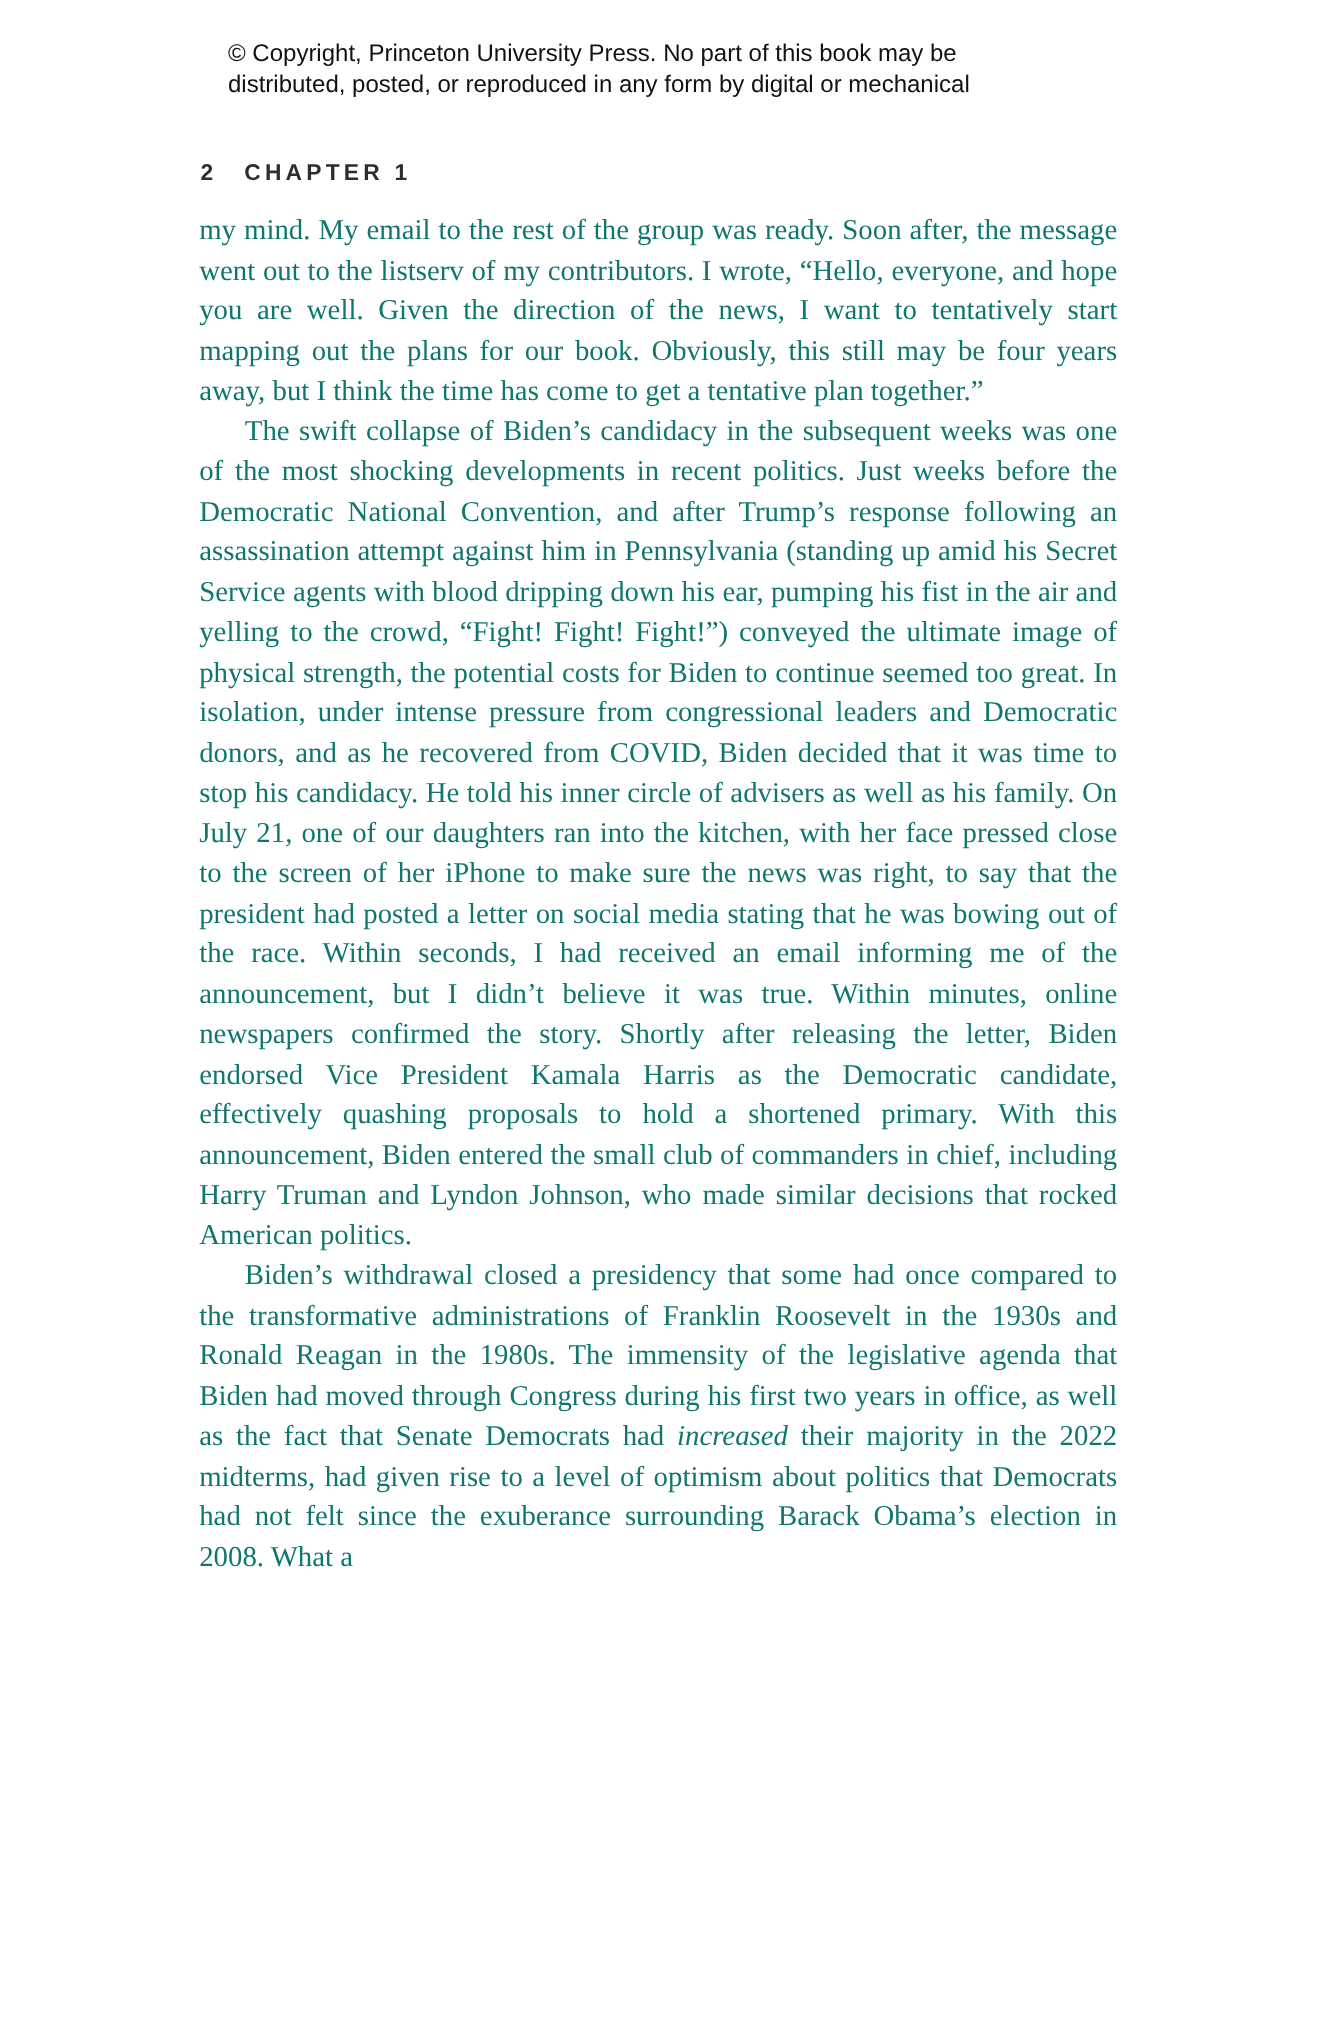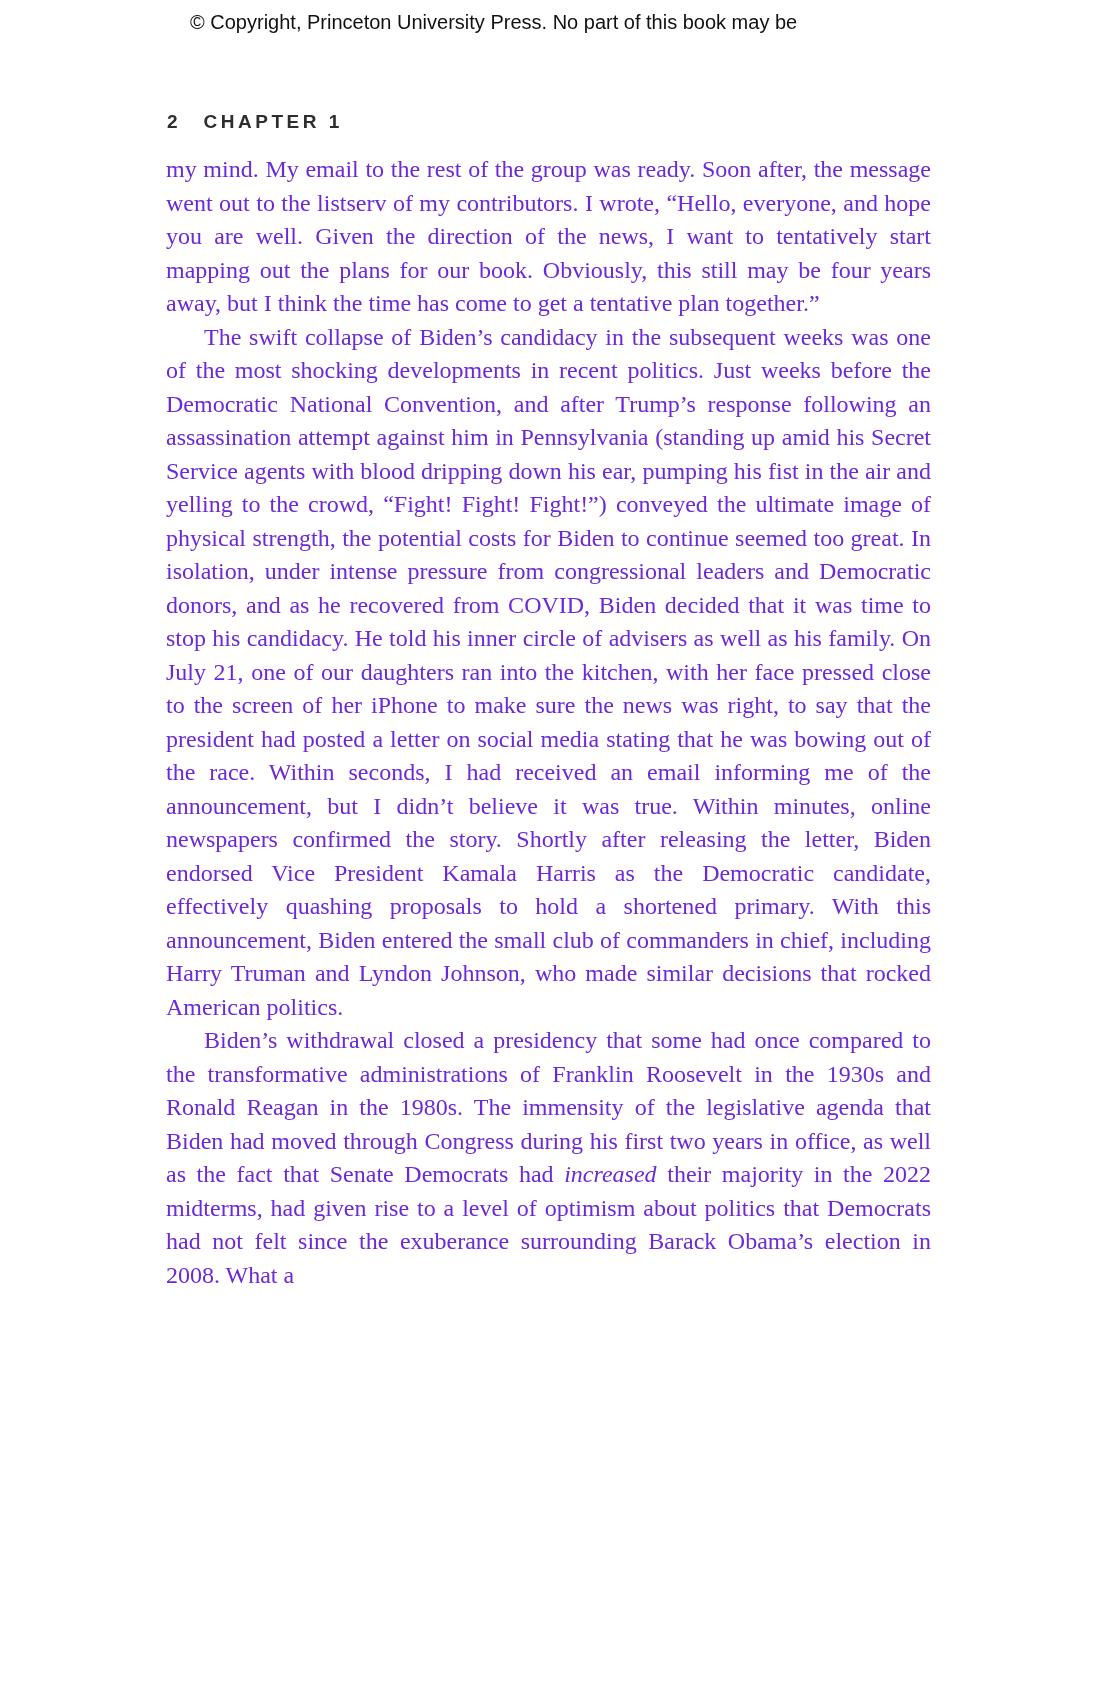--- a/index.html
+++ b/index.html
@@ -7,20 +7,21 @@
     padding: 0;
     background: #ffffff;
   }
   .page {
     position: relative;
     width: 1100px;
     height: 1592px;
     background: #ffffff;
     overflow: hidden;
     font-family: "Liberation Serif", serif;
+    margin-top: 23px;
   }
   .copyright {
     position: absolute;
     left: 190px;
     top: 9px;
     font-family: "Liberation Sans", sans-serif;
     font-size: 20px;
     line-height: 26px;
     color: #111111;
   }
@@ -48,21 +49,21 @@
     text-align: right;
   }
   .body-text {
     position: absolute;
     left: 166px;
     top: 153px;
     width: 765px;
     font-family: "Liberation Serif", serif;
     font-size: 24px;
     line-height: 33.5px;
-    color: #6d28d9;
+    color: #0f766e;
     text-align: justify;
     hyphens: auto;
     -webkit-hyphens: auto;
   }
   .body-text p.para {
     margin: 0;
     padding: 0;
   }
   .body-text p.para.indent {
     text-indent: 38px;
@@ -81,20 +82,21 @@
     white-space: nowrap;
   }
 </style>
 </head>
 <body>
 
 <div class="page">
 
   <div class="copyright">
     <div class="c-line">© Copyright, Princeton University Press. No part of this book may be</div>
+    <div class="c-line">distributed, posted, or reproduced in any form by digital or mechanical</div>
   </div>
 
   <div class="running-head">
     <span class="page-num">2</span>
     <span class="chapter">CHAPTER 1</span>
   </div>
 
   <div class="body-text">
       <p class="para"><span>my mind. My email to the rest of the group was ready. Soon after, the message went out to the listserv of my contributors. I wrote, “Hello, everyone, and hope you are well. Given the direction of the news, I want to tentatively start mapping out the plans for our book. Obviously, this still may be four years away, but I think the time has come to get a tentative plan together.”</span></p>
       <p class="para indent"><span>The swift collapse of Biden’s candidacy in the subsequent weeks was one of the most shocking developments in recent politics. Just weeks before the Democratic National Convention, and after Trump’s response following an assassination attempt against him in Pennsylvania (standing up amid his Secret Service agents with blood dripping down his ear, pumping his fist in the air and yelling to the crowd, “Fight! Fight! Fight!”) conveyed the ultimate image of physical strength, the potential costs for Biden to continue seemed too great. In isolation, under intense pressure from congressional leaders and Democratic donors, and as he recovered from COVID, Biden decided that it was time to stop his candidacy. He told his inner circle of advisers as well as his family. On July 21, one of our daughters ran into the kitchen, with her face pressed close to the screen of her iPhone to make sure the news was right, to say that the president had posted a letter on social media stating that he was bowing out of the race. Within seconds, I had received an email informing me of the announcement, but I didn’t believe it was true. Within minutes, online newspapers confirmed the story. Shortly after releasing the letter, Biden endorsed Vice President Kamala Harris as the Democratic candidate, effectively quashing proposals to hold a shortened primary. With this announcement, Biden entered the small club of commanders in chief, including Harry Truman and Lyndon Johnson, who made similar decisions that rocked American politics.</span></p>

